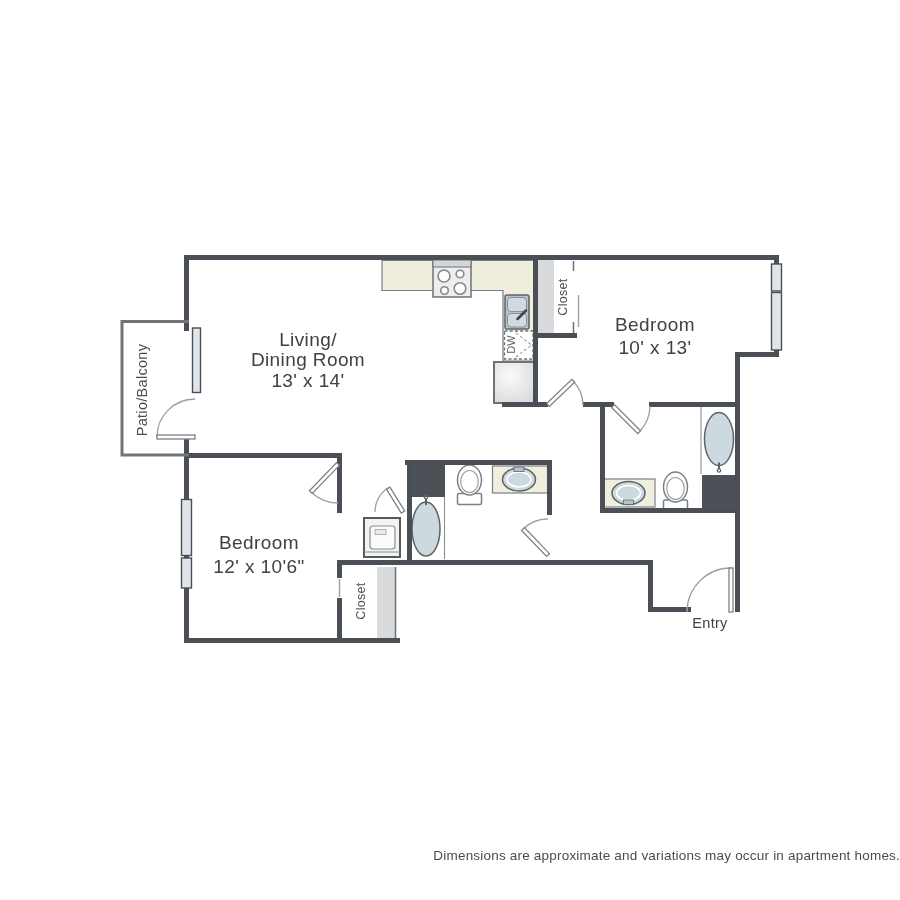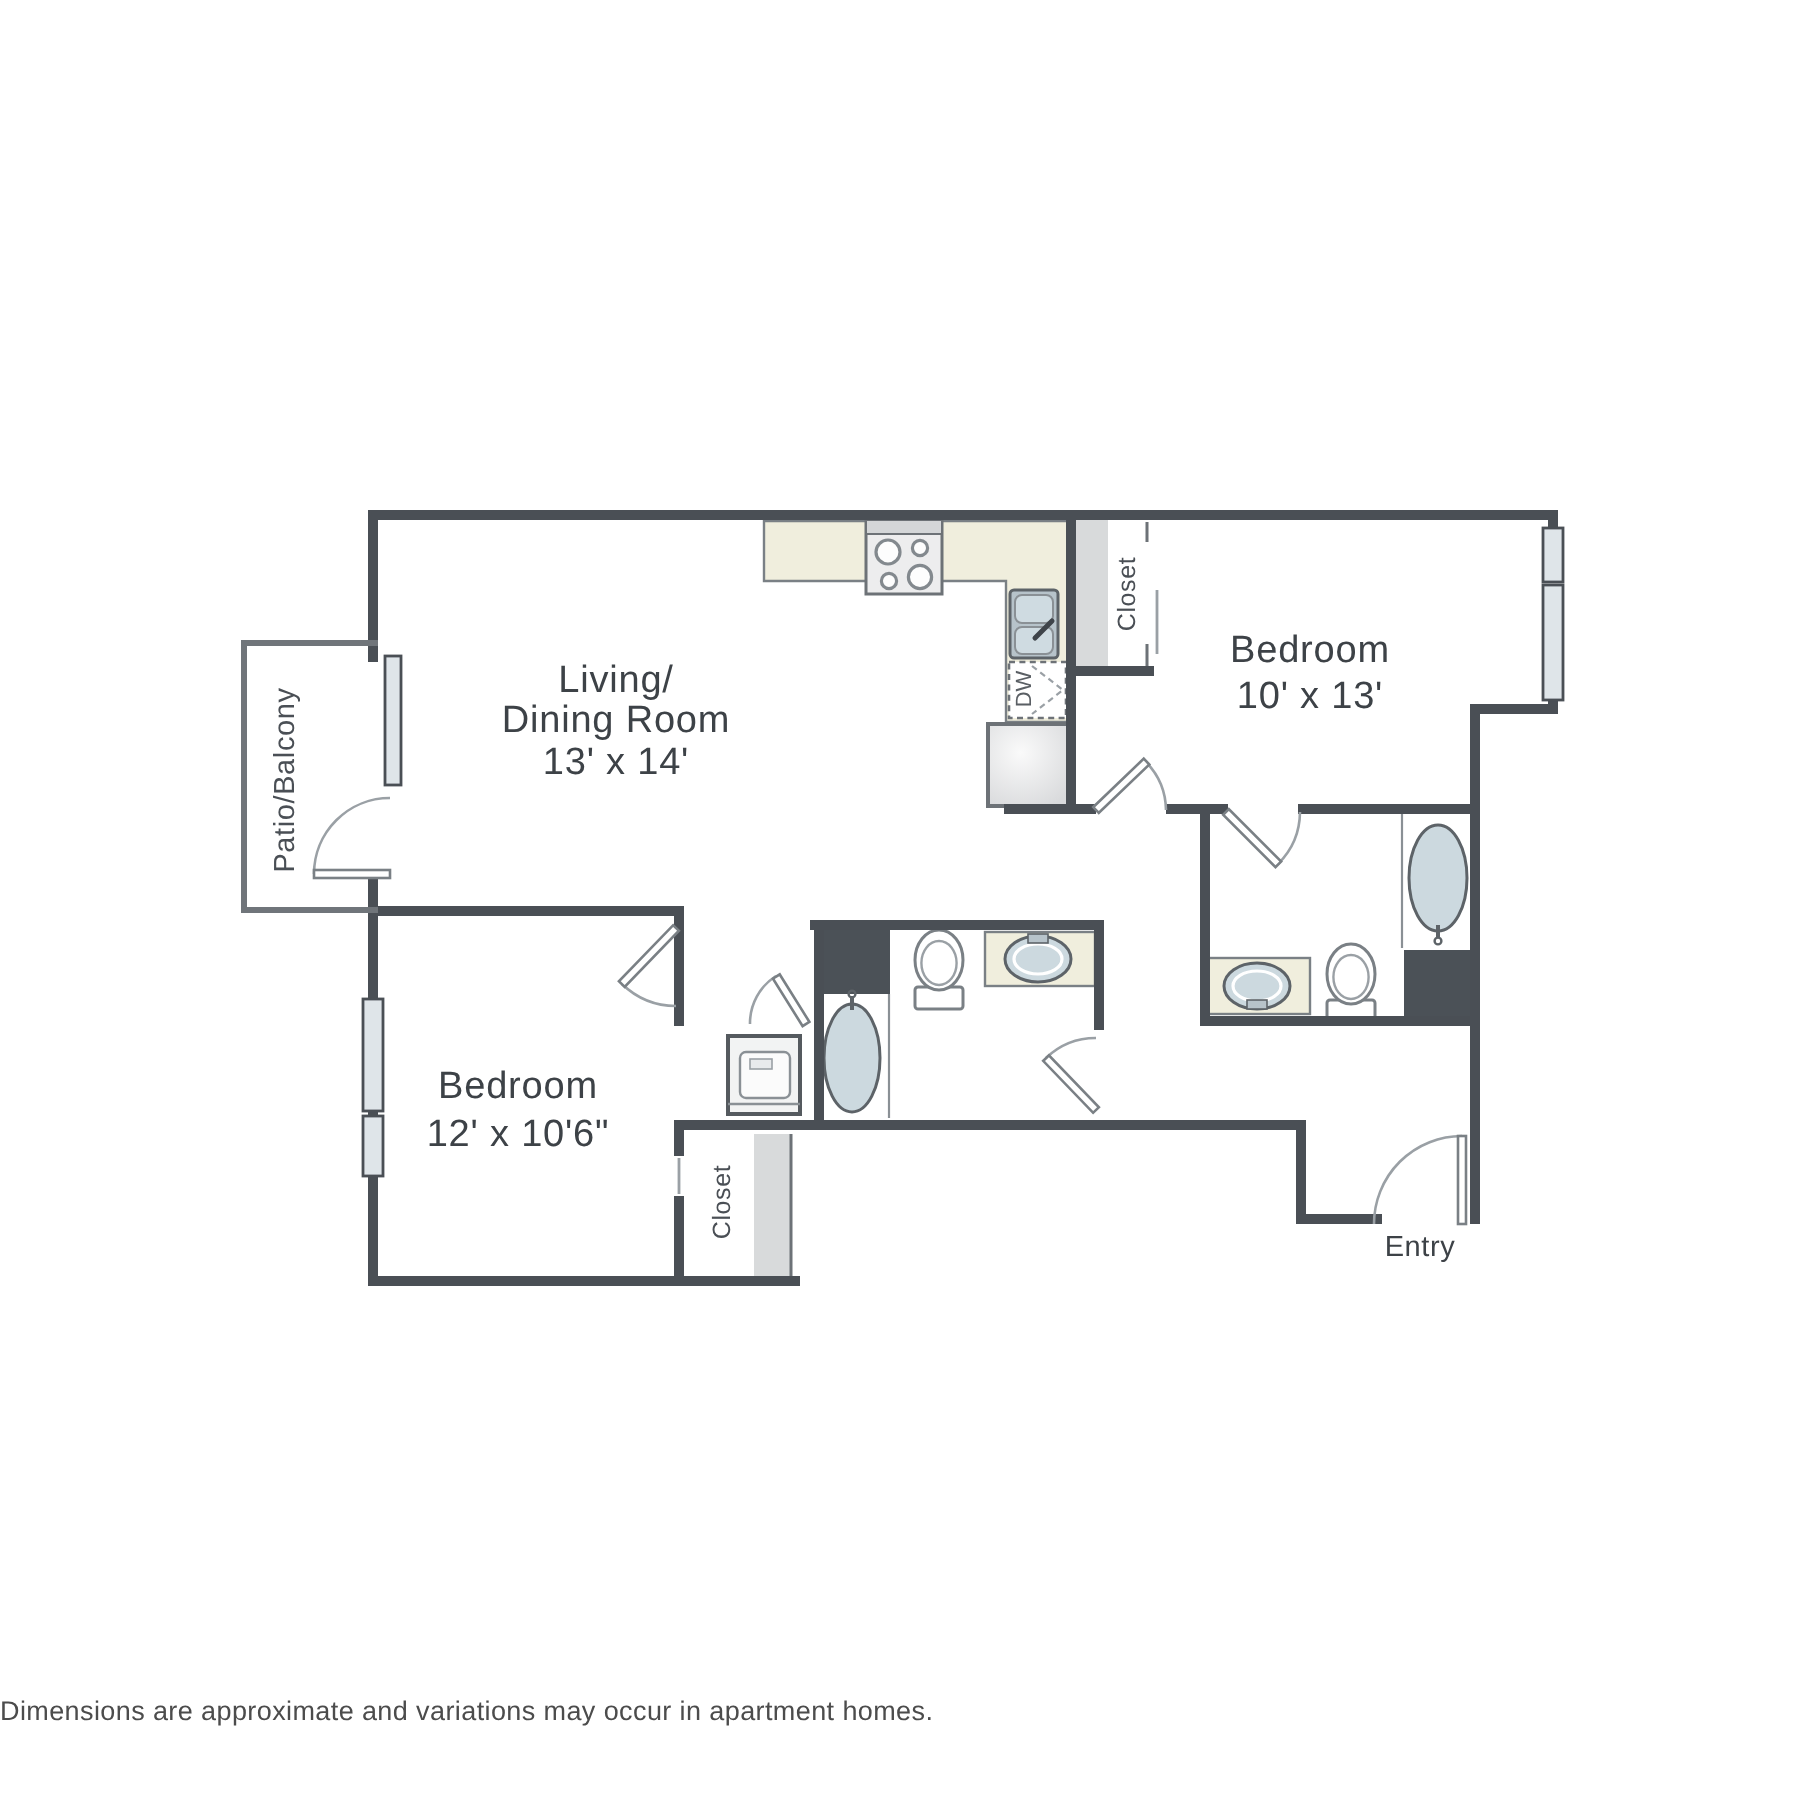--- a/index.html
+++ b/index.html
@@ -26,21 +26,21 @@
   .window{fill:var(--window_fill);stroke:var(--wall);stroke-width:1.4;}
   .counter{fill:var(--counter);stroke:#7a8085;stroke-width:1.2;}
   .fixture-fill{fill:var(--fixture);stroke:#5d6368;stroke-width:1.5;}
   .dark-block{fill:var(--dark_block);stroke:none;}
   .band{fill:var(--closet_band);stroke:none;}
   .porcelain{fill:#ffffff;stroke:#7a8085;stroke-width:1.5;}
   .porcelain-inner{fill:none;stroke:#9aa0a5;stroke-width:1.2;}
   .burner{fill:#fdfdfd;stroke:#83898e;stroke-width:1.6;}
   .dashed{stroke:#6d7277;stroke-width:1.3;fill:#ffffff;stroke-dasharray:3 2.2;}
   .dashed-line{stroke:#9aa0a5;stroke-width:1.1;fill:none;stroke-dasharray:3 2.2;}
-  .footer-bar{position:absolute;left:0;right:0;top:848px;text-align:left;
+  .footer-bar{position:absolute;left:0;right:0;top:848px;text-align:right;
     font-size:13.5px;color:var(--footer_text);letter-spacing:.2px;}
 </style>
 </head>
 <body>
 
 <div class="plan-wrap">
 <svg width="900" height="900" viewBox="0 0 900 900">
   <defs>
     <radialGradient id="fridgeG" cx="40%" cy="35%" r="75%">
       <stop offset="0%" stop-color="#fafafa"></stop>

